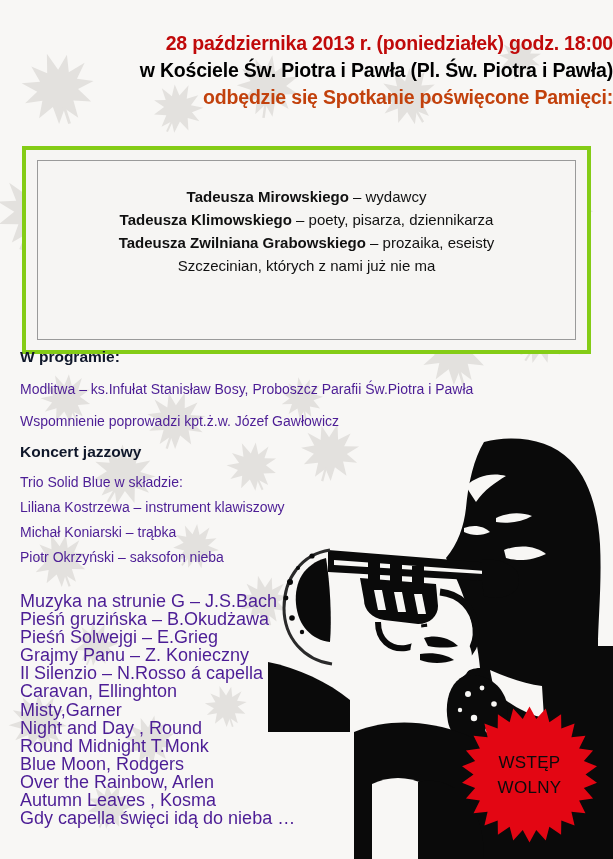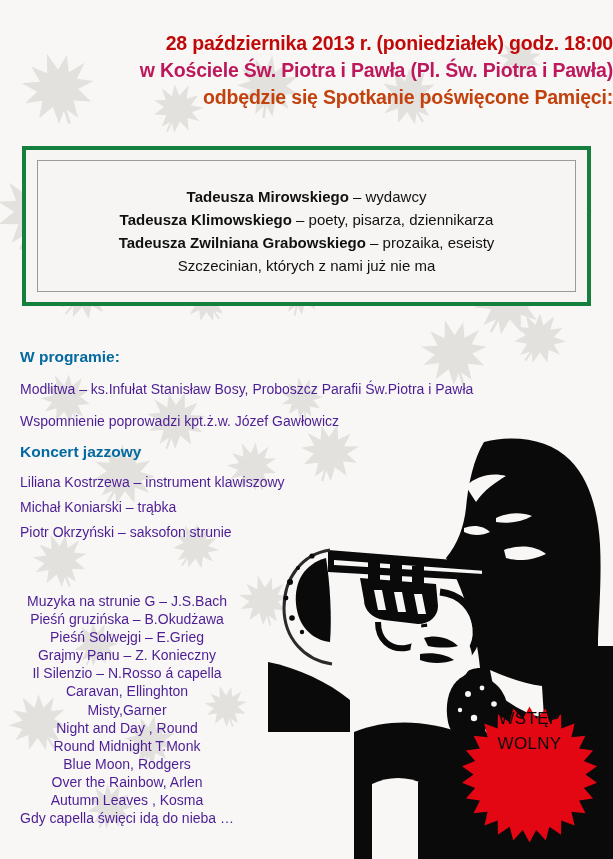--- a/index.html
+++ b/index.html
@@ -49,22 +49,22 @@
     line-height:27px;
     letter-spacing:-0.2px;
     white-space:nowrap;
   }
 
   
   #memorial-box{
     position:absolute;
     left:22px;top:146px;
     width:569px;
-    height:160px;
-    border:4px solid #15803d;
+    height:208px;
+    border:4px solid #84cc16;
     background:#f6f5f3;
     box-sizing:border-box;
     z-index:4;
   }
   #memorial-inner{
     position:absolute;
     left:11px;top:10px;right:11px;bottom:10px;
     border:1px solid #9a9a9a;
     background:transparent;
     box-sizing:border-box;
@@ -81,52 +81,53 @@
     color:#111;
     white-space:nowrap;
   }
   #memorial-lines .ml b{font-weight:bold;}
 
   
   .blk{position:absolute;z-index:5;}
   .h-bold{
     font-size:15.5px;
     font-weight:bold;
-    color:#0369a1;
+    color:#0f172a;
     white-space:nowrap;
   }
   .p-line{
     font-size:14px;
     color:#4c1d95;
     white-space:nowrap;
   }
   #program-title{left:20px;top:348px;}
   #program-l1{left:20px;top:381px;}
   #program-l2{left:20px;top:413px;}
   #concert-title{left:20px;top:443px;}
 
   #trio{left:20px;top:470px;}
   #trio .p-line{display:block;line-height:25px;}
 
   #songs{left:20px;top:592px;}
-  #songs .p-line{display:block;line-height:18.1px;font-size:14px;text-align:center;}
+  #songs .p-line{display:block;line-height:18.1px;font-size:18px;}
 
   
   #badge{
     position:absolute;
     left:461px;top:706px;
     width:137px;height:137px;
     z-index:6;
   }
   #badge-text{
     position:absolute;
     left:0;top:0;width:137px;height:137px;
     display:flex;
     flex-direction:column;
     align-items:center;
+    justify-content:center;
     color:#0b0b0b;
     font-size:17px;
     font-weight:normal;
     line-height:25px;
     letter-spacing:0.3px;
   }
 </style>
 </head>
 <body>
 
@@ -254,43 +255,44 @@
     <path fill="#0a0a0a" d="M86,300 C120,286 160,288 196,302 C230,316 262,340 276,370
       L276,427 L86,427 Z"></path>
 
     <path fill="#f8f7f5" d="M104,352 C120,344 140,344 156,352 L156,427 L104,427 Z"></path>
     <path fill="#0a0a0a" d="M150,350 C168,346 186,352 198,366 C210,380 216,400 216,427
       L150,427 Z"></path>
   </svg>
 
   <div id="header">
     <span class="hl" style="color: rgb(192, 10, 10);">28 października 2013 r. (poniedziałek) godz. 18:00</span>
-    <span class="hl" style="color: #be185d;">w Kościele Św. Piotra i Pawła (Pl. Św. Piotra i Pawła)</span>
+    <span class="hl" style="color: #000000;">w Kościele Św. Piotra i Pawła (Pl. Św. Piotra i Pawła)</span>
     <span class="hl" style="color: #c2410c;">odbędzie się Spotkanie poświęcone Pamięci:</span>
   </div>
 
   <div id="memorial-box">
     <div id="memorial-inner"></div>
     <div id="memorial-lines">
       <span class="ml"><b>Tadeusza Mirowskiego</b><span> – wydawcy</span></span>
       <span class="ml"><b>Tadeusza Klimowskiego</b><span> – poety, pisarza, dziennikarza</span></span>
       <span class="ml"><b>Tadeusza Zwilniana Grabowskiego</b><span> – prozaika, eseisty</span></span>
       <span class="ml">Szczecinian, których z nami już nie ma</span>
     </div>
   </div>
 
   <div class="blk h-bold" id="program-title">W programie:</div>
   <div class="blk p-line" id="program-l1">Modlitwa – ks.Infułat Stanisław Bosy,  Proboszcz Parafii Św.Piotra i Pawła</div>
   <div class="blk p-line" id="program-l2">Wspomnienie poprowadzi kpt.ż.w. Józef Gawłowicz</div>
 
   <div class="blk h-bold" id="concert-title">Koncert jazzowy</div>
   <div class="blk" id="trio">
+    <span class="p-line">Trio Solid Blue w składzie:</span>
     <span class="p-line">Liliana Kostrzewa – instrument klawiszowy</span>
     <span class="p-line">Michał Koniarski – trąbka</span>
-    <span class="p-line">Piotr Okrzyński – saksofon strunie</span>
+    <span class="p-line">Piotr Okrzyński – saksofon nieba</span>
   </div>
 
   <div class="blk" id="songs">
     <span class="p-line">Muzyka na strunie G – J.S.Bach</span>
     <span class="p-line">Pieśń gruzińska – B.Okudżawa</span>
     <span class="p-line">Pieśń Solwejgi – E.Grieg</span>
     <span class="p-line">Grajmy Panu – Z. Konieczny</span>
     <span class="p-line">Il Silenzio – N.Rosso  á capella</span>
     <span class="p-line">Caravan, Ellinghton</span>
     <span class="p-line">Misty,Garner</span>

